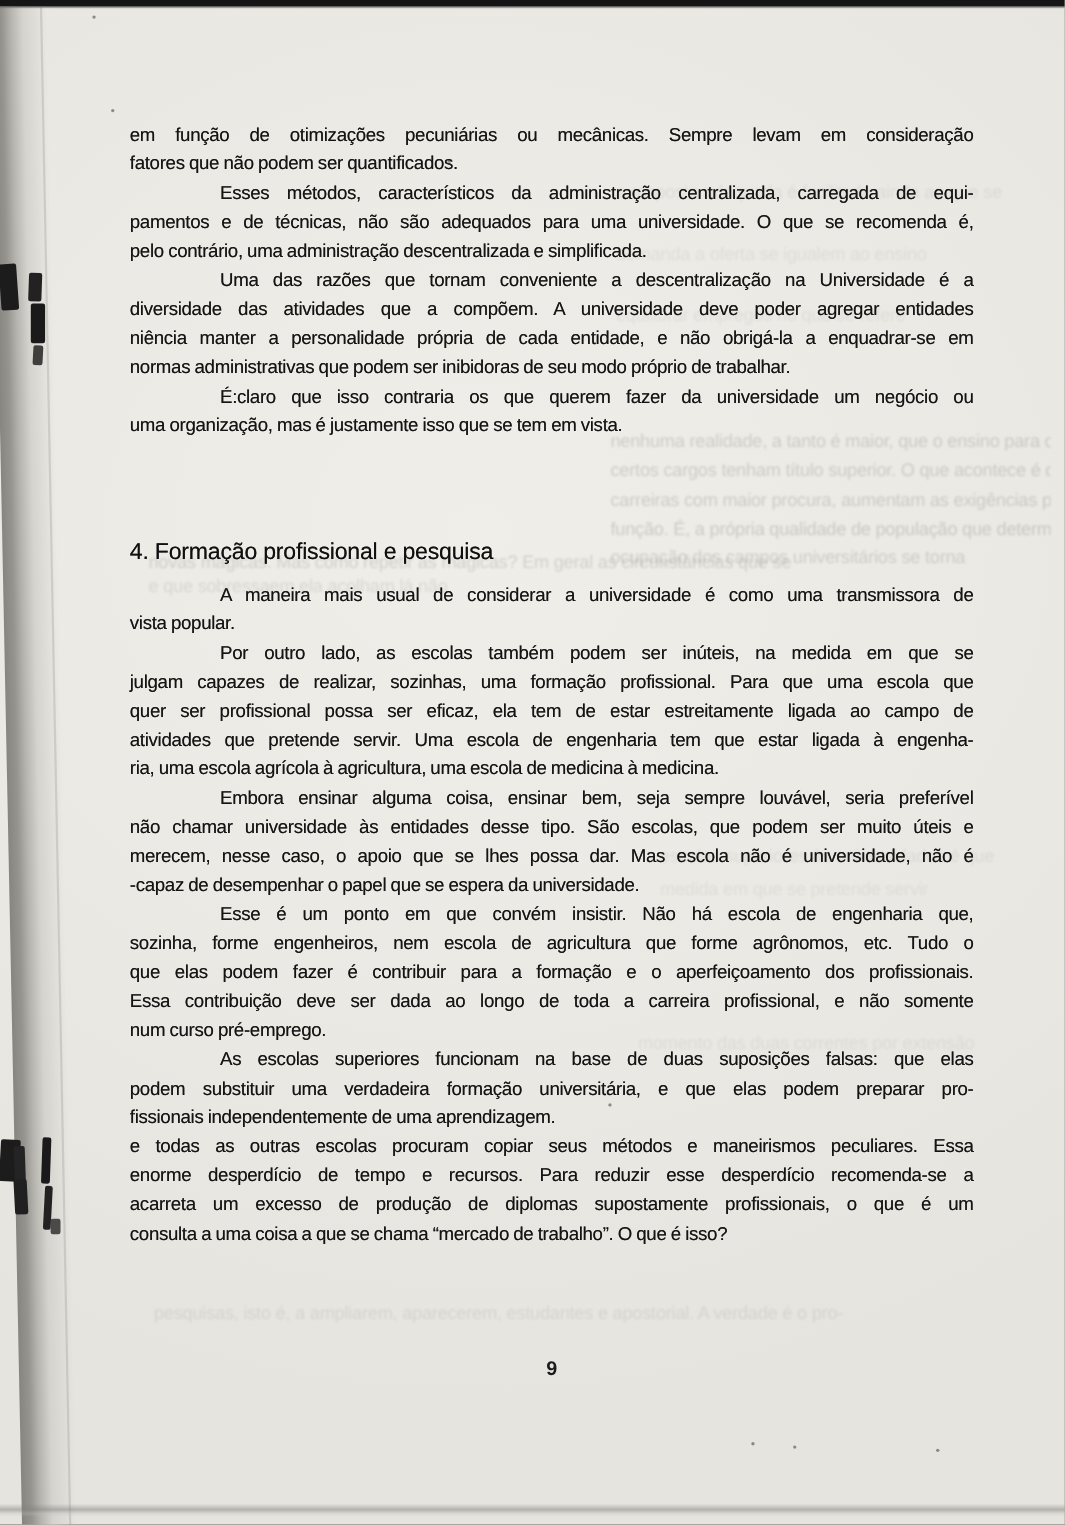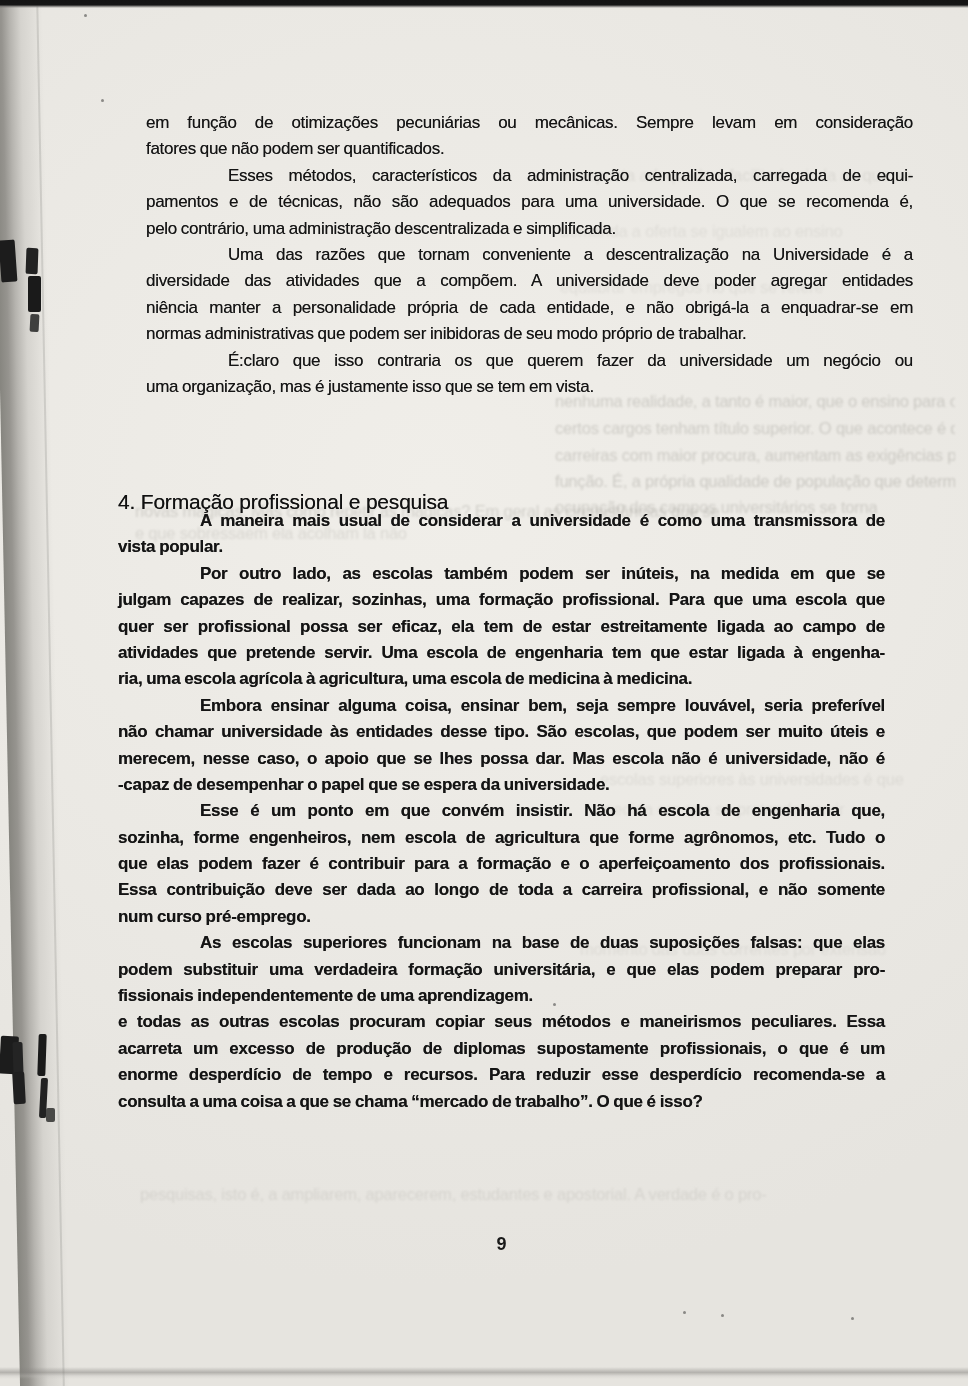--- a/index.html
+++ b/index.html
@@ -93,21 +93,21 @@
 <div id="speck-layer">
     <div class="speck" style="left: 407px; top: 145px;"></div>
     <div class="speck" style="left: 84px; top: 14px;"></div>
     <div class="speck" style="left: 101px; top: 99px;"></div>
     <div class="speck" style="left: 683px; top: 1311px;"></div>
     <div class="speck" style="left: 721px; top: 1314px;"></div>
     <div class="speck" style="left: 851px; top: 1317px;"></div>
     <div class="speck" style="left: 553px; top: 1003px;"></div>
   </div>
 
-<div class="textblock" style="top:110px;margin-left:28px;">
+<div class="textblock" style="top:110px;">
     <div>
       <div class="line">em função de otimizações pecuniárias ou mecânicas. Sempre levam em consideração</div>
       <div class="line lastline">fatores que não podem ser quantificados.</div>
     </div>
     <div>
       <div class="line firstline">Esses métodos, característicos da administração centralizada, carregada de equi-</div>
       <div class="line">pamentos e de técnicas, não são adequados para uma universidade. O que se recomenda é,</div>
       <div class="line lastline">pelo contrário, uma administração descentralizada e simplificada.</div>
     </div>
     <div>
@@ -117,21 +117,21 @@
       <div class="line lastline">normas administrativas que podem ser inibidoras de seu modo próprio de trabalhar.</div>
     </div>
     <div>
       <div class="line firstline">É:claro que isso contraria os que querem fazer da universidade um negócio ou</div>
       <div class="line lastline">uma organização, mas é justamente isso que se tem em vista.</div>
     </div>
   </div>
 
 <h2 class="heading">4. Formação profissional e pesquisa</h2>
 
-<div class="textblock" style="top:508px;font-weight:bold;">
+<div class="textblock" style="top:528px;">
     <div>
       <div class="line firstline">A maneira mais usual de considerar a universidade é como uma transmissora de</div>
       <div class="line lastline">vista popular.</div>
     </div>
     <div>
       <div class="line firstline">Por outro lado, as escolas também podem ser inúteis, na medida em que se</div>
       <div class="line">julgam capazes de realizar, sozinhas, uma formação profissional. Para que uma escola que</div>
       <div class="line">quer ser profissional possa ser eficaz, ela tem de estar estreitamente ligada ao campo de</div>
       <div class="line">atividades que pretende servir. Uma escola de engenharia tem que estar ligada à engenha-</div>
       <div class="line lastline">ria, uma escola agrícola à agricultura, uma escola de medicina à medicina.</div>
@@ -149,19 +149,19 @@
       <div class="line">Essa contribuição deve ser dada ao longo de toda a carreira profissional, e não somente</div>
       <div class="line lastline">num curso pré-emprego.</div>
     </div>
     <div>
       <div class="line firstline">As escolas superiores funcionam na base de duas suposições falsas: que elas</div>
       <div class="line">podem substituir uma verdadeira formação universitária, e que elas podem preparar pro-</div>
       <div class="line lastline">fissionais independentemente de uma aprendizagem.</div>
     </div>
     <div>
       <div class="line">e todas as outras escolas procuram copiar seus métodos e maneirismos peculiares. Essa</div>
+      <div class="line">enorme desperdício de tempo e recursos. Para reduzir esse desperdício recomenda-se a</div>
       <div class="line">acarreta um excesso de produção de diplomas supostamente profissionais, o que é um</div>
-      <div class="line">enorme desperdício de tempo e recursos. Para reduzir esse desperdício recomenda-se a</div>
       <div class="line lastline">consulta a uma coisa a que se chama “mercado de trabalho”. O que é isso?</div>
     </div>
   </div>
 
 <div class="pagenum">9</div>
 
 </body></html>

